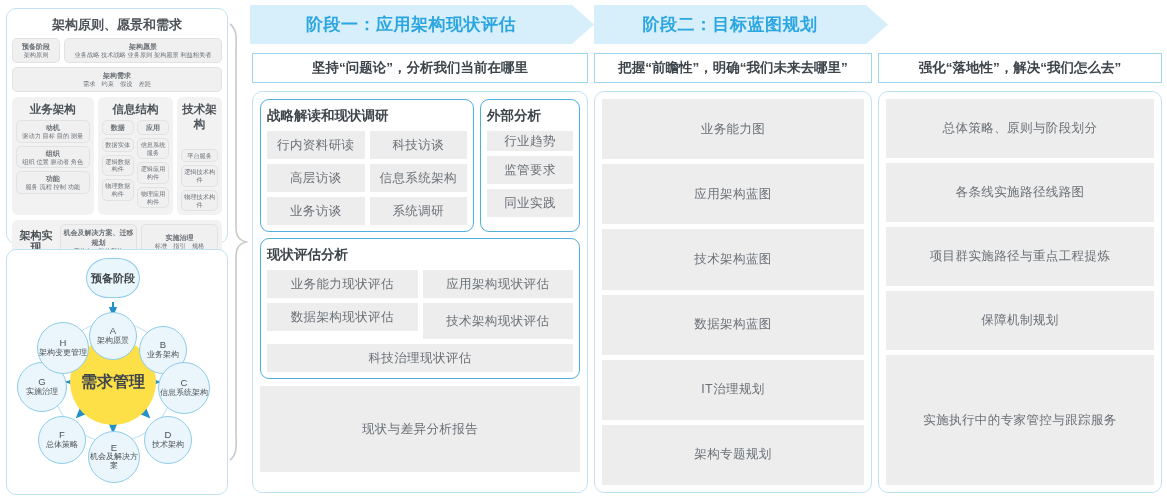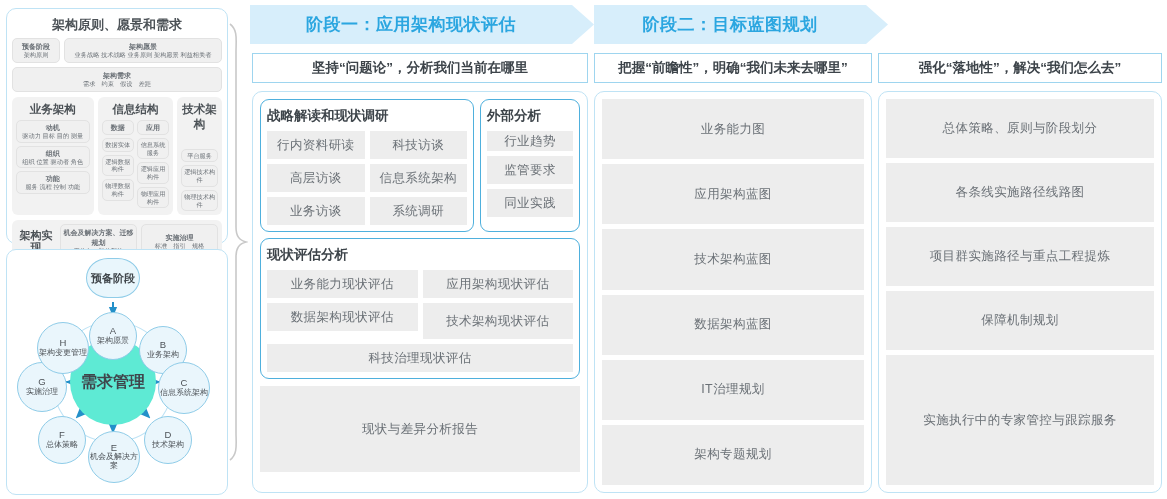--- a/index.html
+++ b/index.html
@@ -60,21 +60,21 @@
     position:absolute; border-radius:50%;
     background:#eaf6fc; border:1px solid #8fcce8;
     display:flex; flex-direction:column; align-items:center; justify-content:center;
     text-align:center; color:#4d5257; line-height:1.12;
   }
   .node .ltr{ font-size:9.5px; }
   .node .nm{ font-size:8px; }
   .node.prep{ width:54px; height:40px; border-radius:22px/20px; font-size:11px; font-weight:bold;
                background:#e9f6fc; color:#40464b; }
   .node.center{
-    width:86px;height:86px; background:#5eead4; border:none;
+    width:86px;height:86px; background:#fde047; border:none;
     font-size:16px; font-weight:bold; color:#3f464c; line-height:1.15;
   }
 
   
   .brace{ position:absolute; left:226px; top:22px; width:22px; height:440px; }
 
   
   .phase-hdr{
     position:absolute; top:5px; height:39px;
     background:#d7eefb;

